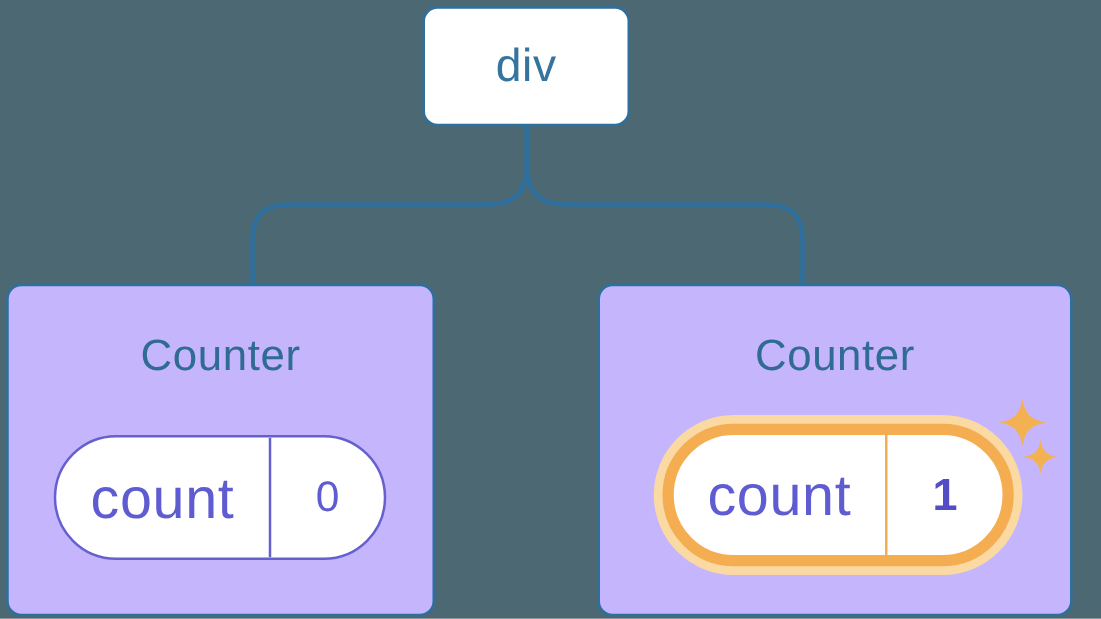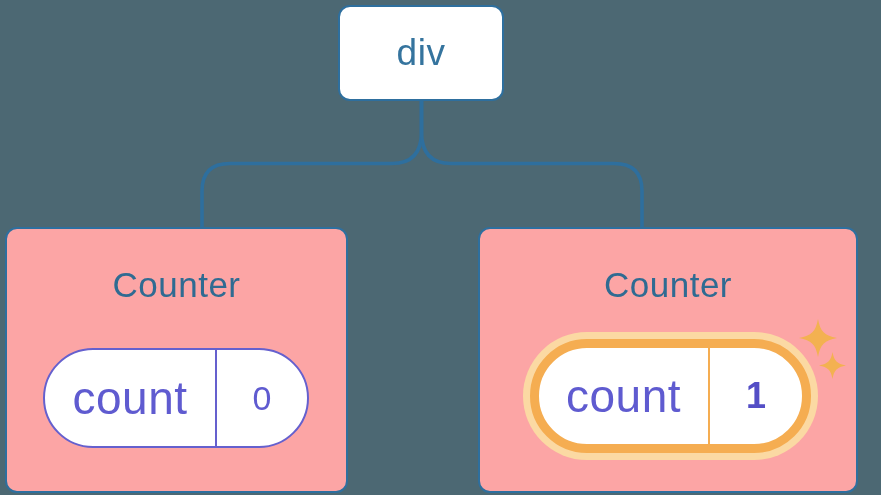--- a/index.html
+++ b/index.html
@@ -37,21 +37,21 @@
     font-size: 37px;
     font-weight: 500;
     color: #35749E;
     letter-spacing: 0.5px;
   }
 
   .card {
     position: absolute;
     top: 227px;
     height: 266px;
-    background: #fca5a5;
+    background: #c4b5fd;
     border: 2.5px solid #2E6F9E;
     border-radius: 12px;
     z-index: 2;
   }
   .card-left  { left: 5px;   width: 343px; }
   .card-right { left: 478px; width: 380px; }
 
   .card-title {
     margin-top: 36px;
     text-align: center;

